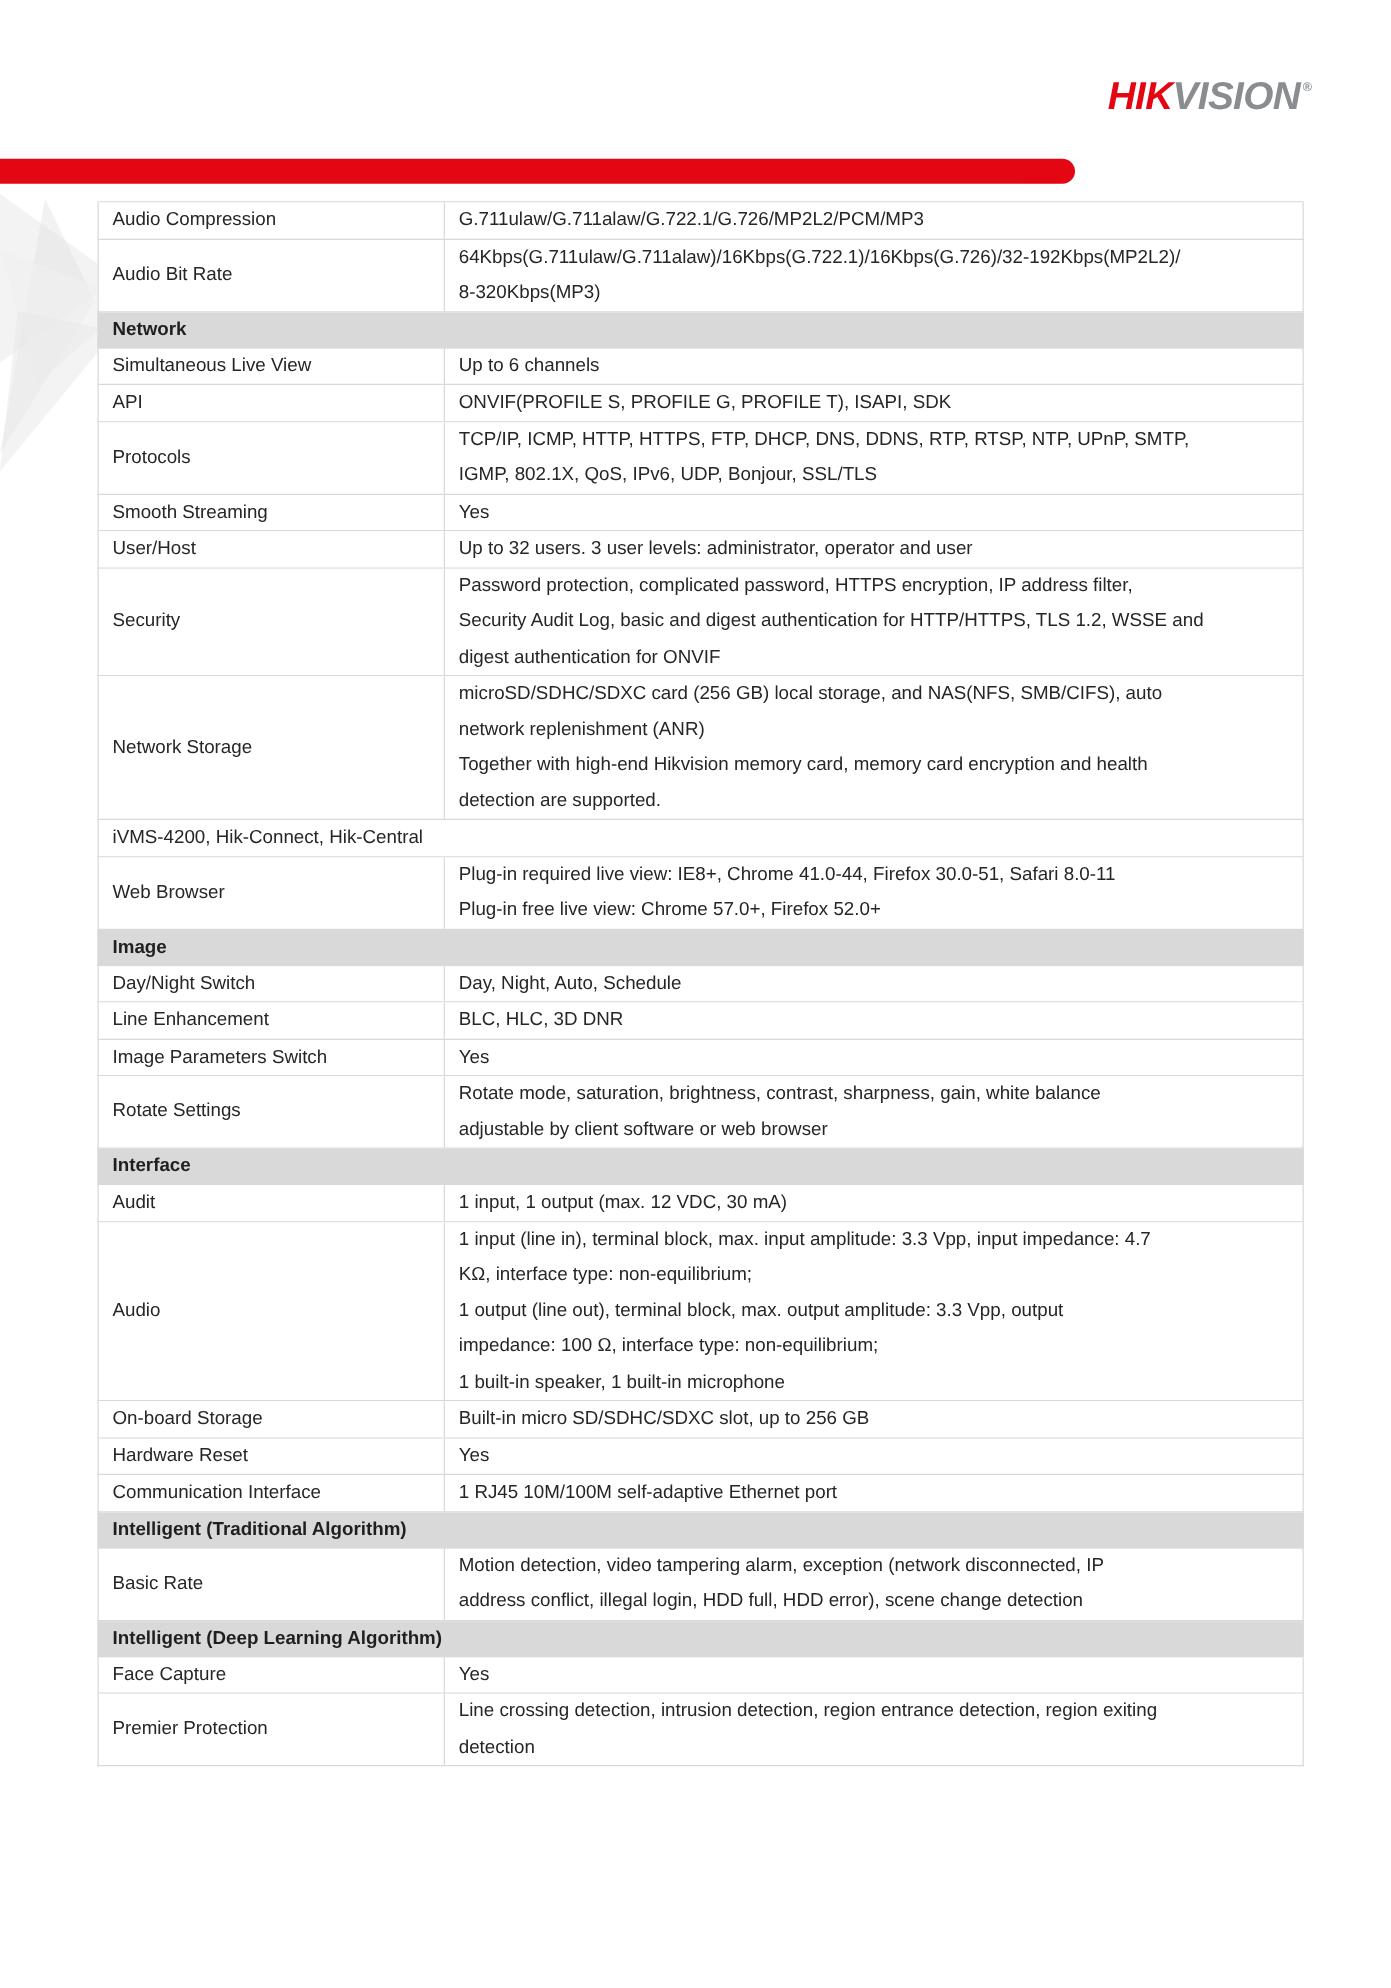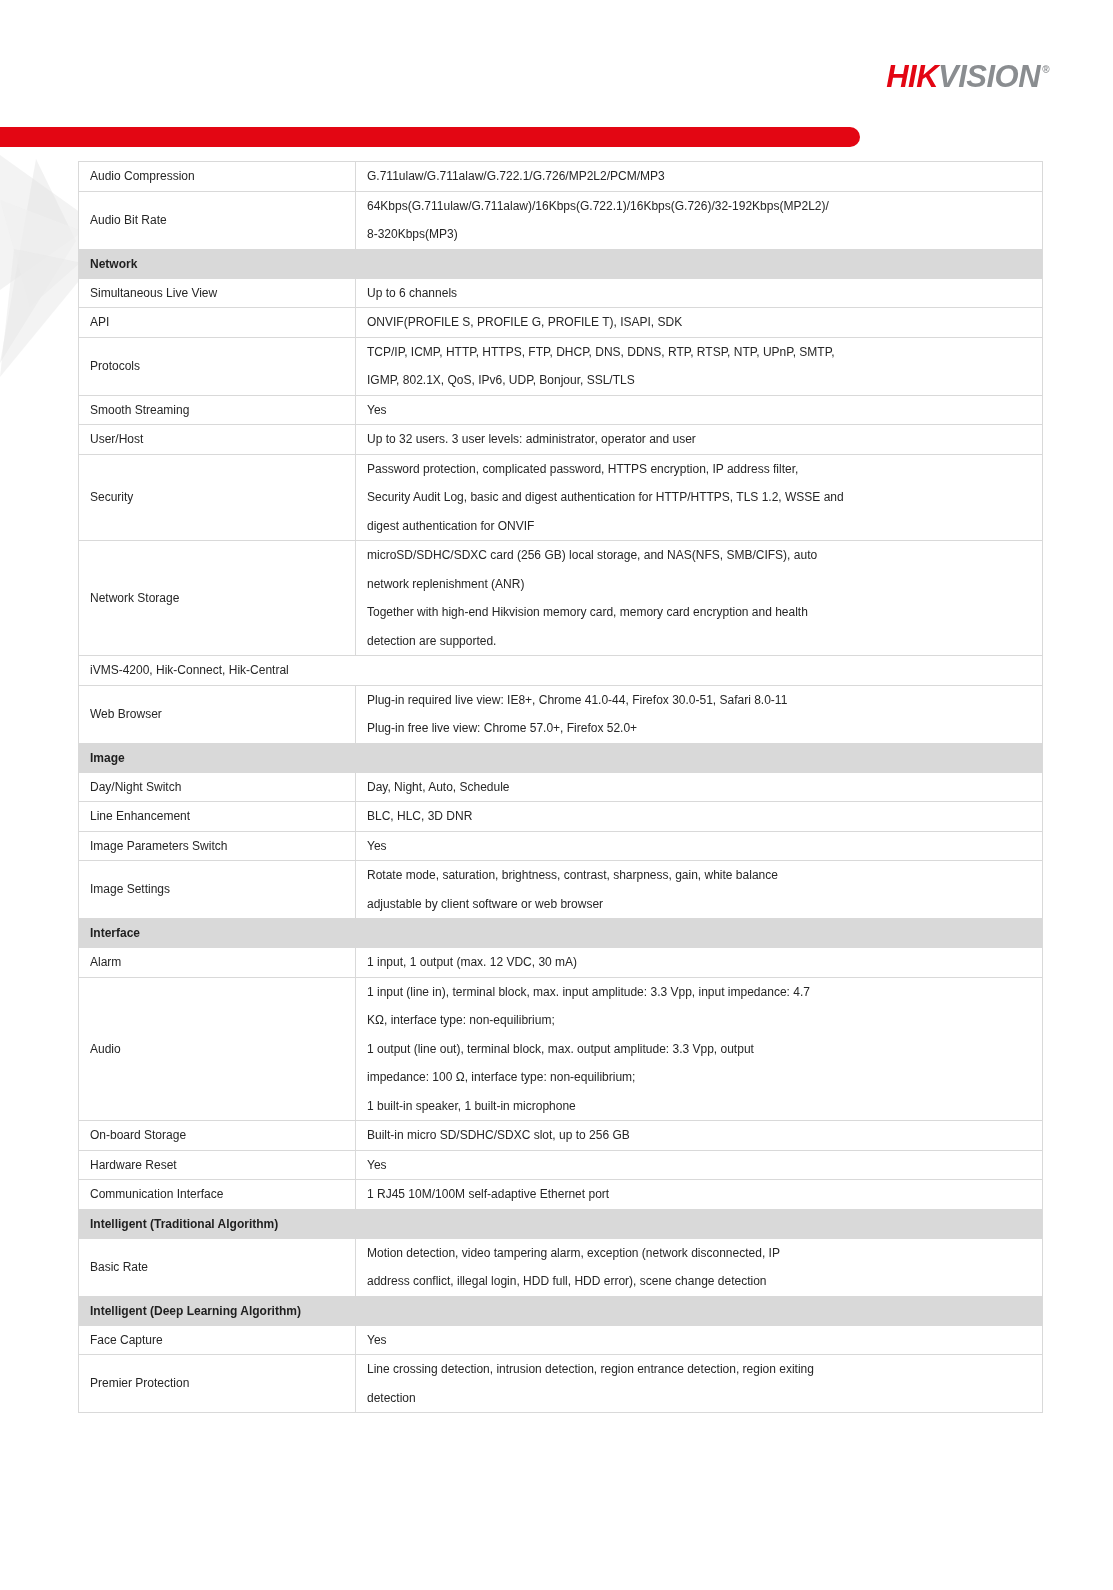--- a/index.html
+++ b/index.html
@@ -51,21 +51,21 @@
     height: 235px;
     pointer-events: none;
   }
   
   .spec-table {
     position: absolute;
     top: 146px;
     left: 78px;
     width: 965px;
     border-top: 1px solid #d9d9d9;
-    font-size: 12px;
+    font-size: 15px;
     color: #262626;
   }
   .trow {
     display: flex;
     border-bottom: 1px solid #d9d9d9;
     border-left: 1px solid #d9d9d9;
     border-right: 1px solid #d9d9d9;
     background: #ffffff;
   }
   .cell { padding: 0 11px; line-height: 28.5px; }
@@ -194,31 +194,31 @@
     </div>
     <div class="trow">
       <div class="cell label-cell">Line Enhancement</div>
       <div class="cell value-cell">BLC, HLC, 3D DNR</div>
     </div>
     <div class="trow">
       <div class="cell label-cell">Image Parameters Switch</div>
       <div class="cell value-cell">Yes</div>
     </div>
     <div class="trow">
-      <div class="cell label-cell">Image Settings</div>
+      <div class="cell label-cell">Rotate Settings</div>
       <div class="cell value-cell">Rotate mode, saturation, brightness, contrast, sharpness, gain, white balance
 adjustable by client software or web browser</div>
     </div>
 
     <div class="trow section">
       <div class="section-cell">Interface</div>
     </div>
 
     <div class="trow">
-      <div class="cell label-cell">Alarm</div>
+      <div class="cell label-cell">Audit</div>
       <div class="cell value-cell">1 input, 1 output (max. 12 VDC, 30 mA)</div>
     </div>
     <div class="trow">
       <div class="cell label-cell">Audio</div>
       <div class="cell value-cell">1 input (line in), terminal block, max. input amplitude: 3.3 Vpp, input impedance: 4.7
 KΩ, interface type: non-equilibrium;
 1 output (line out), terminal block, max. output amplitude: 3.3 Vpp, output
 impedance: 100 Ω, interface type: non-equilibrium;
 1 built-in speaker, 1 built-in microphone</div>
     </div>

